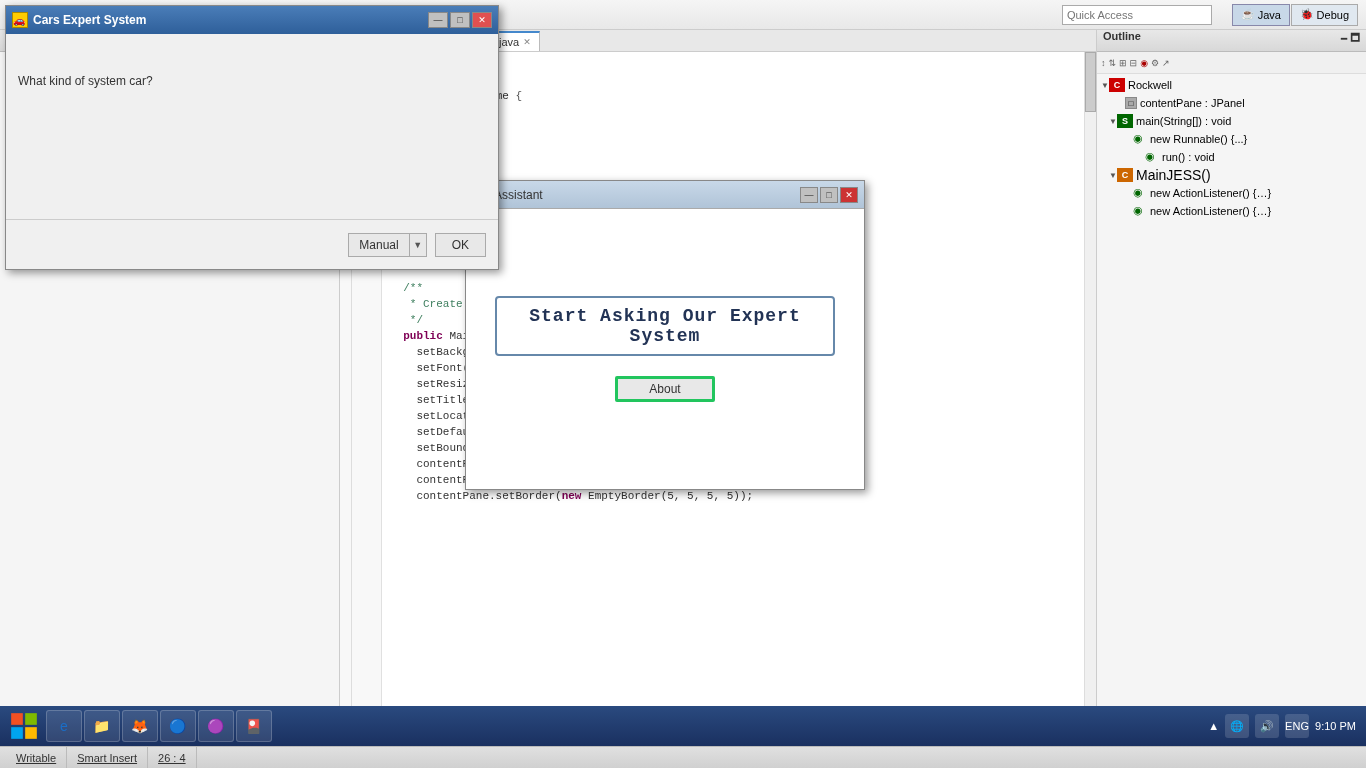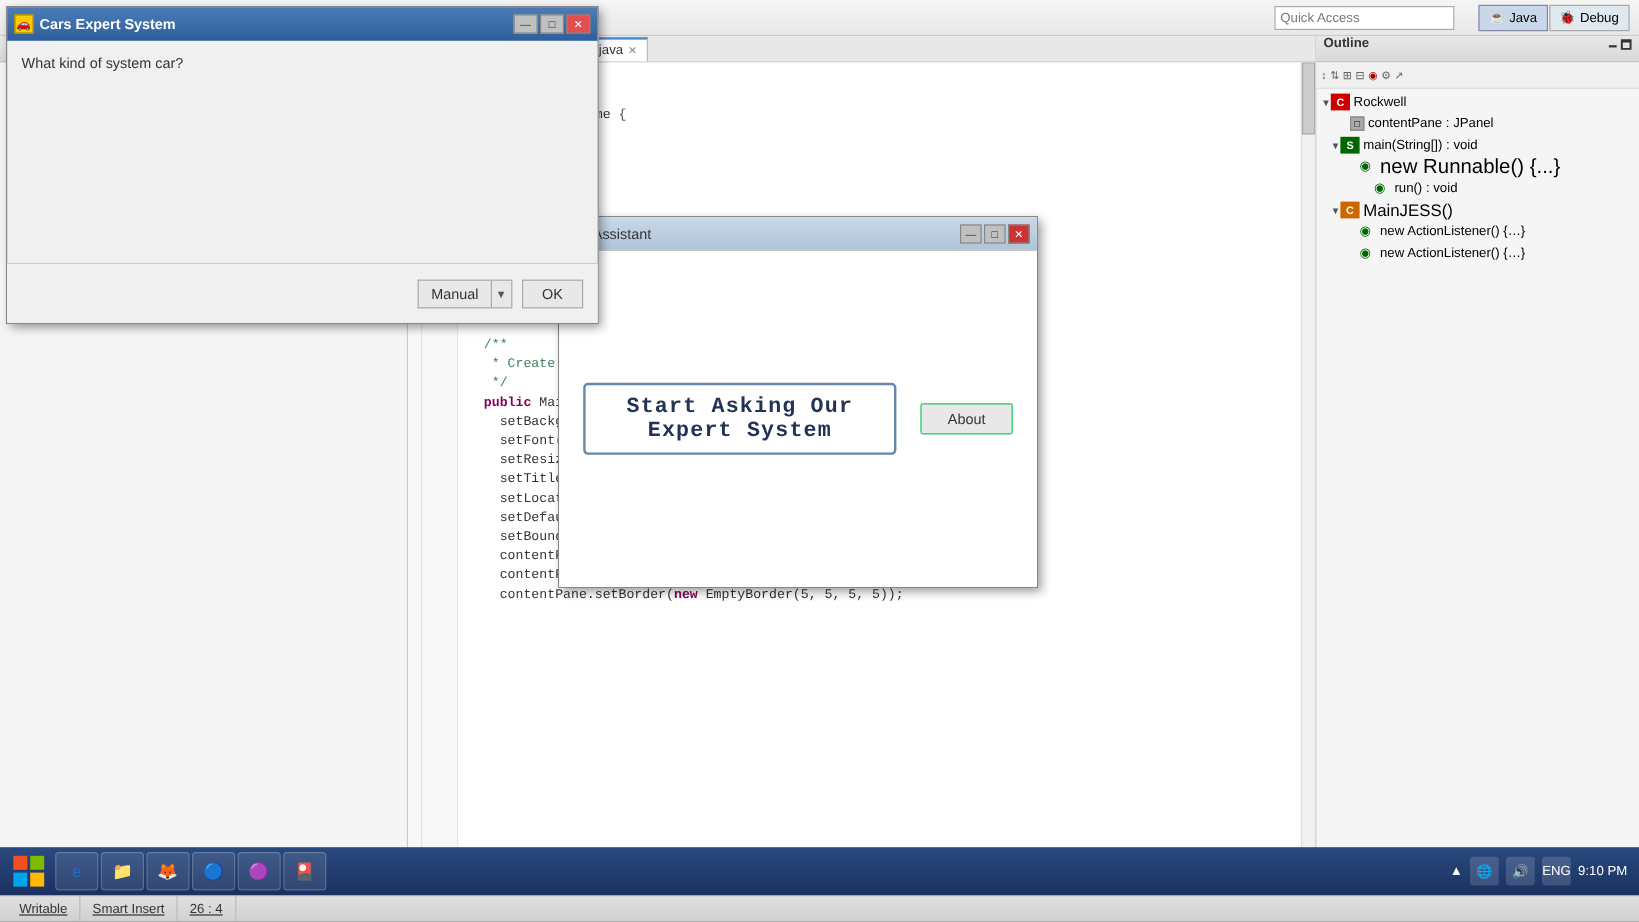--- a/index.html
+++ b/index.html
@@ -355,20 +355,21 @@
       color: #664400;
     }
 
     .dialog-body {
       padding: 12px;
       height: calc(100% - 28px - 50px);
       display: flex;
       align-items: flex-start;
       justify-content: flex-start;
       border-bottom: none;
+      margin-top: 28px;
     }
 
     .dialog-question {
       font-size: 12px;
       color: #333;
     }
 
     .dialog-footer {
       position: absolute;
       bottom: 0;
@@ -461,21 +462,21 @@
       align-items: center;
       justify-content: center;
       color: #333;
     }
     .ca-win-btn.ca-close { background: #cc3333; color: white; }
 
     .ca-body {
       background: white;
       height: calc(100% - 28px);
       display: flex;
-      flex-direction: row;
+      flex-direction: column;
       align-items: center;
       justify-content: center;
       padding: 20px;
       gap: 20px;
     }
 
     .start-btn-large {
       width: 340px;
       height: 60px;
       background: white;
@@ -486,21 +487,21 @@
       font-family: 'Courier New', monospace;
       color: #223355;
       cursor: pointer;
       letter-spacing: 1px;
     }
 
     .about-btn {
       width: 100px;
       height: 26px;
       background: #e8e8e8;
-      border: 1px solid #22c55e;
+      border: 3px solid #22c55e;
       font-size: 12px;
       cursor: pointer;
       color: #333;
       border-radius: 2px;
     }
 
     
     .taskbar {
       position: absolute;
       bottom: 22px;
@@ -825,21 +826,21 @@
 
       <div class="outline-item" style="padding-left:12px;">
         <span style="width:8px;font-size:8px;color:#555;">▼</span>
         <span style="width:16px;height:14px;background:#006600;color:white;font-size:9px;font-weight:bold;display:inline-flex;align-items:center;justify-content:center;margin-right:3px;">S</span>
         <span style="font-size:11px;">main(String[]) : void</span>
       </div>
 
       <div class="outline-item" style="padding-left:28px;">
         <span style="width:8px;"></span>
         <span style="width:14px;height:14px;color:#006600;font-size:11px;margin-right:3px;">◉</span>
-        <span style="font-size:17px;">new Runnable() {...}</span>
+        <span style="font-size:11px;">new Runnable() {...}</span>
       </div>
 
       <div class="outline-item" style="padding-left:40px;">
         <span style="width:8px;"></span>
         <span style="width:14px;height:14px;color:#006600;font-size:11px;margin-right:3px;">◉</span>
         <span style="font-size:11px;">run() : void</span>
       </div>
 
       <div class="outline-item" style="padding-left:12px;">
         <span style="width:8px;font-size:8px;color:#555;">▼</span>

